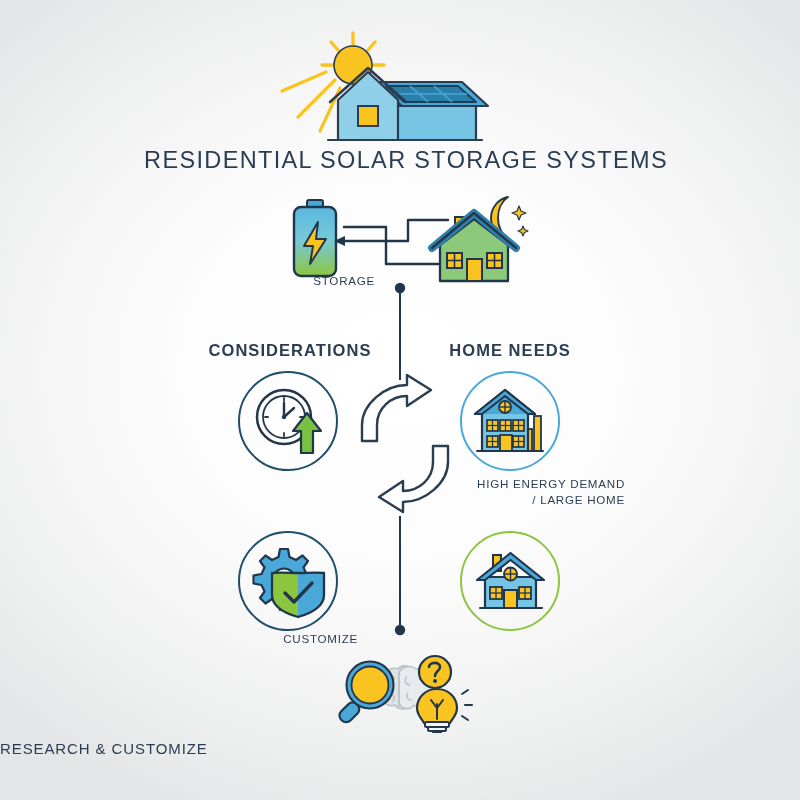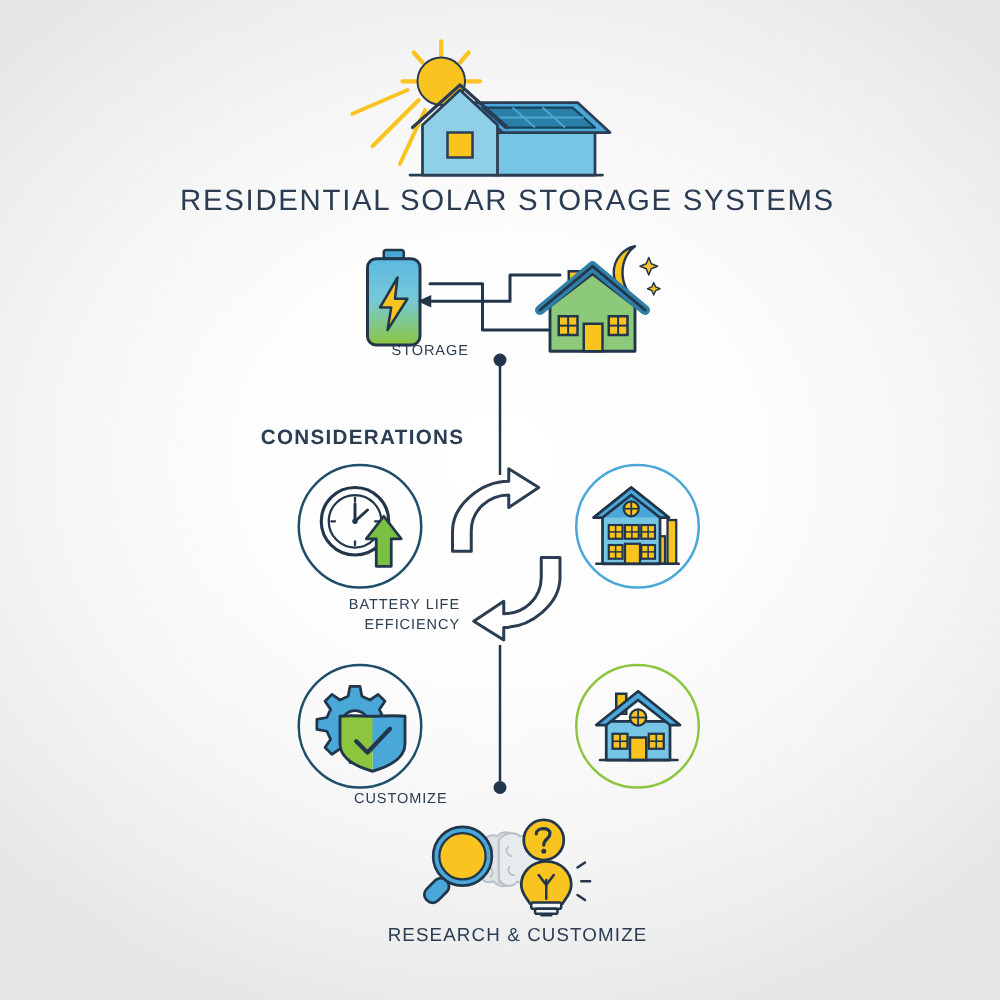--- a/index.html
+++ b/index.html
@@ -40,26 +40,25 @@
     text-align:right;
     font-size:11.6px;
     letter-spacing:0.75px;
     color:#2b3d52;
     line-height:15.5px;
     white-space:pre-line;
     font-weight:400;
   }
   .bottomlabel{
     position:absolute;left:0;right:0;top:740px;
-    text-align:center;
+    text-align:left;
     font-size:15px;
     letter-spacing:0.9px;
     color:#2b3d52;
     white-space:nowrap;
-    padding-left:28px;
   }
   .ring{
     position:absolute;
     border-radius:50%;
     box-sizing:border-box;
   }
   svg{display:block;overflow:visible;}
 </style>
 </head>
 <body>
@@ -170,20 +169,21 @@
   <div class="abs" style="left:384px;top:280px;width:32px;height:360px;">
     <svg width="32" height="360" viewBox="0 0 32 360">
       <circle cx="16" cy="8" r="5.2" fill="#22364b"></circle>
       <line x1="16" y1="12" x2="16" y2="100" stroke="#22364b" stroke-width="2"></line>
       <line x1="16" y1="236" x2="16" y2="345" stroke="#22364b" stroke-width="2"></line>
       <circle cx="16" cy="350" r="5.2" fill="#22364b"></circle>
     </svg>
   </div>
 
   <div class="colhead" style="left:150px;width:280px;">CONSIDERATIONS</div>
+  <div class="colhead" style="left:370px;width:280px;">HOME NEEDS</div>
 
   <div class="ring" style="left:238px;top:371px;width:100px;height:100px;border:2.4px solid #1f4e6b;"></div>
   <div class="abs" style="left:252px;top:385px;width:72px;height:72px;">
     <svg width="72" height="72" viewBox="0 0 72 72">
       <circle cx="32" cy="32" r="27" fill="none" stroke="#22364b" stroke-width="2.5"></circle>
       <circle cx="32" cy="32" r="21" fill="none" stroke="#22364b" stroke-width="1.8"></circle>
       <g stroke="#22364b" stroke-width="1.8" stroke-linecap="round">
         <line x1="32" y1="13" x2="32" y2="16"></line>
         <line x1="51" y1="32" x2="48" y2="32"></line>
         <line x1="32" y1="51" x2="32" y2="48"></line>
@@ -191,22 +191,20 @@
       </g>
       <g stroke="#22364b" stroke-width="2.4" stroke-linecap="round">
         <line x1="32" y1="32" x2="32" y2="18"></line>
         <line x1="32" y1="32" x2="42" y2="23"></line>
       </g>
       <circle cx="32" cy="32" r="2.2" fill="#22364b"></circle>
 
       <path d="M49 68 L49 46 L41 46 L55 28 L69 46 L61 46 L61 68 Z" fill="#7ac143" stroke="#22364b" stroke-width="2.2" stroke-linejoin="round"></path>
     </svg>
   </div>
-  <div class="caption" style="left:208px;top:476px;width:160px;">BATTERY LIFE
-EFFICIENCY</div>
 
   <div class="ring" style="left:460px;top:371px;width:100px;height:100px;border:2.4px solid #4aa8d8;"></div>
   <div class="abs" style="left:471px;top:382px;width:80px;height:80px;">
     <svg width="80" height="80" viewBox="0 0 80 80">
 
       <g>
         <rect x="54" y="47" width="7" height="22" fill="#f9c41f" stroke="#22364b" stroke-width="1.8"></rect>
         <rect x="63" y="34" width="7" height="35" fill="#f9c41f" stroke="#22364b" stroke-width="1.8"></rect>
       </g>
 
@@ -236,20 +234,22 @@
         <line x1="21.5" y1="54" x2="21.5" y2="65" stroke="#22364b" stroke-width="1.2"></line>
         <line x1="16" y1="59.5" x2="27" y2="59.5" stroke="#22364b" stroke-width="1.2"></line>
         <rect x="42" y="54" width="11" height="11" fill="#f9c41f" stroke="#22364b" stroke-width="1.7"></rect>
         <line x1="47.5" y1="54" x2="47.5" y2="65" stroke="#22364b" stroke-width="1.2"></line>
         <line x1="42" y1="59.5" x2="53" y2="59.5" stroke="#22364b" stroke-width="1.2"></line>
       </g>
       <rect x="29" y="53" width="12" height="16" fill="#f9c41f" stroke="#22364b" stroke-width="1.8"></rect>
       <line x1="6" y1="69" x2="72" y2="69" stroke="#22364b" stroke-width="2" stroke-linecap="round"></line>
     </svg>
   </div>
+  <div class="caption" style="left:425px;top:476px;width:200px;">HIGH ENERGY DEMAND
+/ LARGE HOME</div>
 
   <div class="abs" style="left:355px;top:378px;width:100px;height:132px;">
     <svg width="100" height="132" viewBox="0 0 100 132">
 
       <path d="M8 62 L8 46 C8 20 30 4 54 4 L54 -4 L54 4" fill="none" stroke="none"></path>
       <path d="M7 63 L22 63 L22 47 C22 30 36 18 52 18 L52 28 L76 12 L52 -3 L52 7 C30 7 7 26 7 47 Z" fill="#ffffff" stroke="#2b3d52" stroke-width="2.4" stroke-linejoin="round"></path>
 
       <path d="M93 68 L78 68 L78 84 C78 101 64 113 48 113 L48 103 L24 119 L48 134 L48 124 C70 124 93 105 93 84 Z" fill="#ffffff" stroke="#2b3d52" stroke-width="2.4" stroke-linejoin="round"></path>
     </svg>
   </div>

